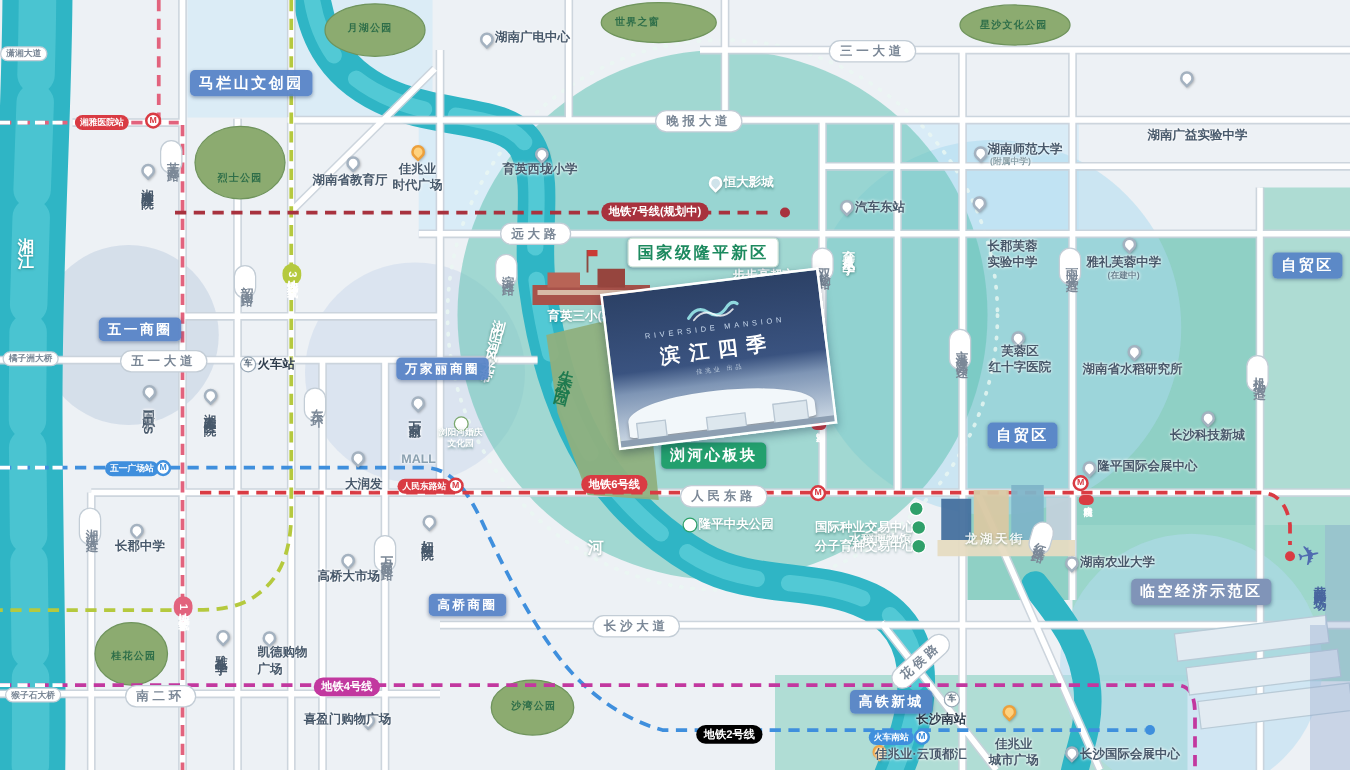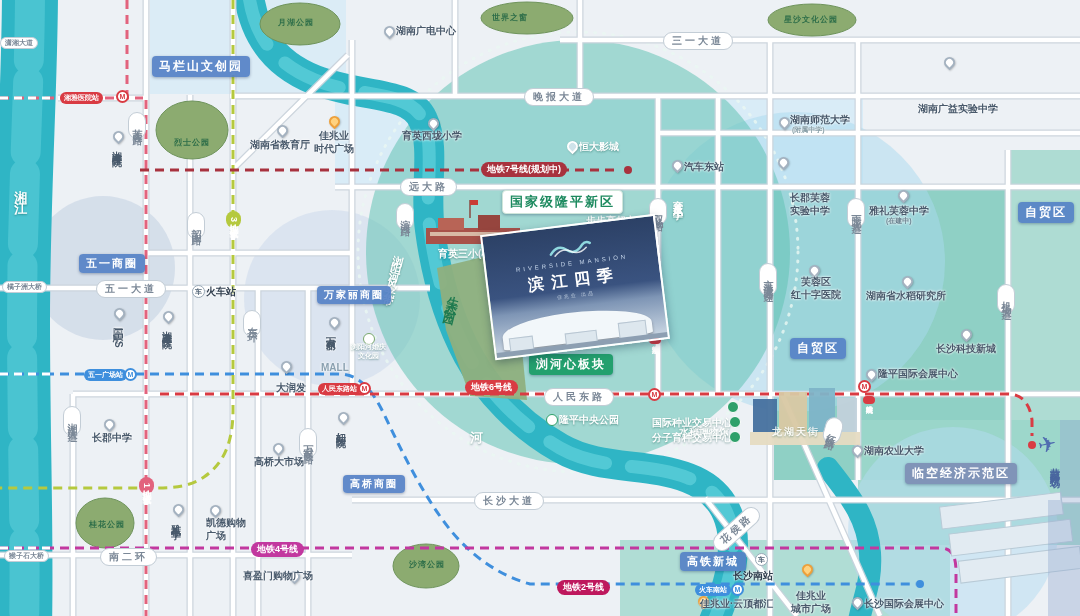--- a/index.html
+++ b/index.html
@@ -21,21 +21,21 @@
         padding:2px 7px;letter-spacing:2px;white-space:nowrap;z-index:35;
         box-shadow:0 1px 3px rgba(20,40,80,.35);}
   .dist.blue{background:rgba(86,130,198,.93);}
   .dist.green{background:#23a06e;}
   .dist.grayblue{background:#8094b8;}
   .dist.whitegreen{background:#fff;color:#1d8a5f;border:1px solid #cfe6da;font-size:13px;}
   .mbadge{position:absolute;border-radius:9px;color:#fff;font-size:9px;font-weight:bold;
         padding:1px 6px;white-space:nowrap;z-index:35;}
   .mbadge.vert{writing-mode:vertical-rl;padding:6px 1px;}
   .l7{background:#a8323e;} .l6{background:#d93b43;} .l4{background:#c2389f;}
-  .l2{background:#be185d;} .l3{background:#b5c93e;} .l1{background:#e2637d;}
+  .l2{background:#000000;} .l3{background:#b5c93e;} .l1{background:#e2637d;}
   .station{position:absolute;background:#d93b43;color:#fff;font-size:7px;font-weight:bold;
         padding:1px 4px;border-radius:6px;white-space:nowrap;z-index:36;}
   .station.blue{background:#3f8fdd;}
   .station.vert{writing-mode:vertical-rl;padding:4px 1px;}
   .roundel{position:absolute;width:9px;height:9px;background:#fff;border:2px solid #d93b43;
         border-radius:50%;color:#d93b43;font-size:7px;line-height:9px;font-weight:bold;
         text-align:center;z-index:36;}
   .roundel.blue{border-color:#3f8fdd;color:#3f8fdd;}
   .pin{position:absolute;width:7px;height:7px;background:#fff;border:2px solid #a4b2c0;
         border-radius:50% 50% 50% 0;transform:rotate(-45deg);z-index:29;

